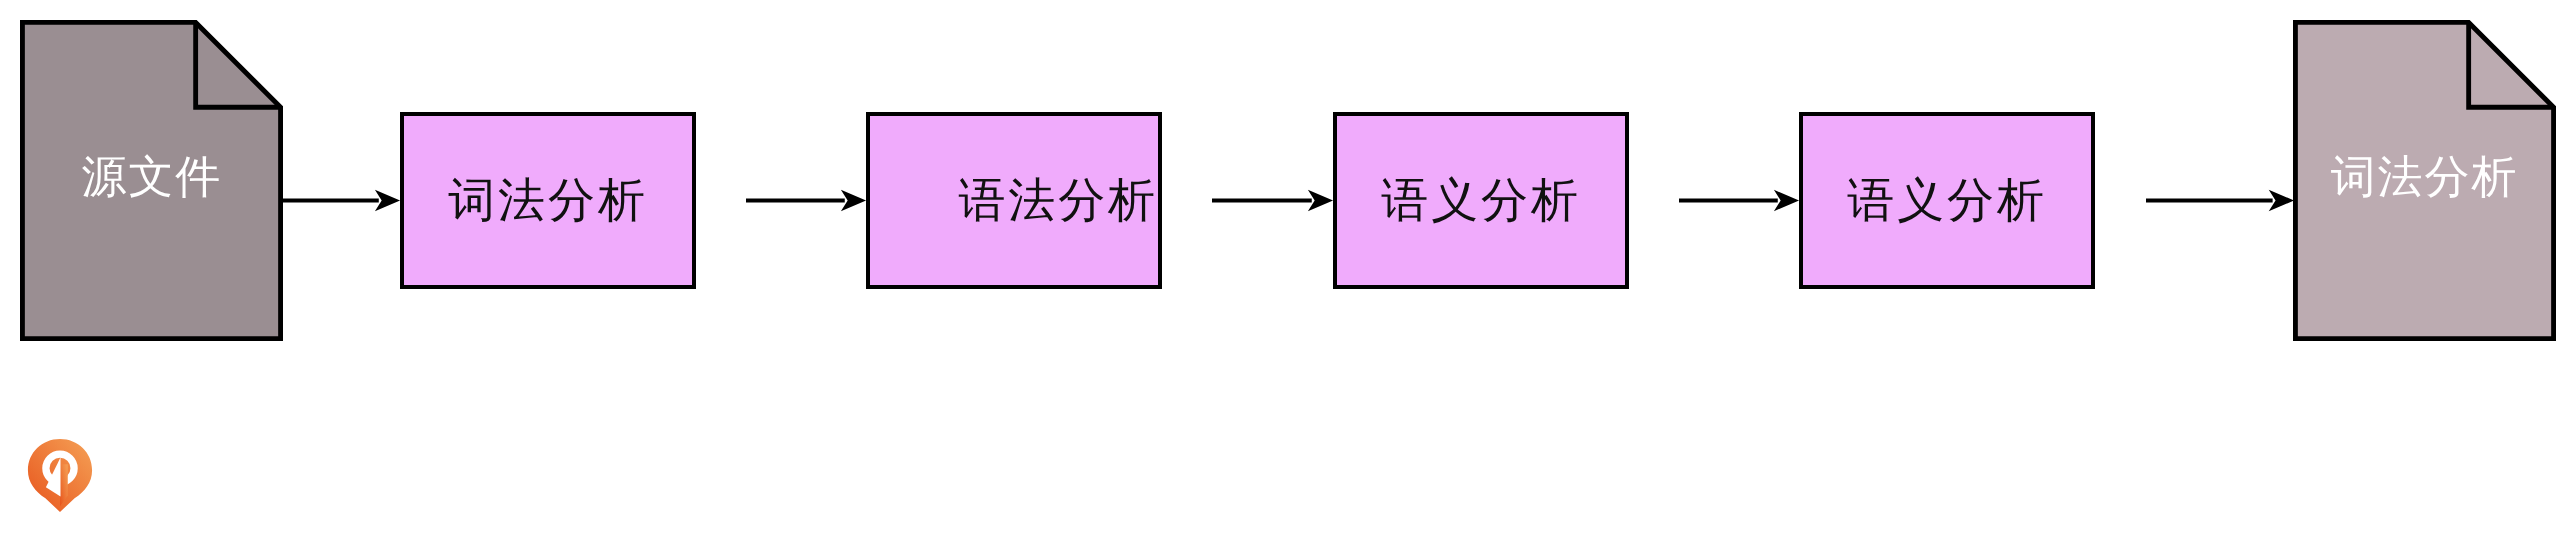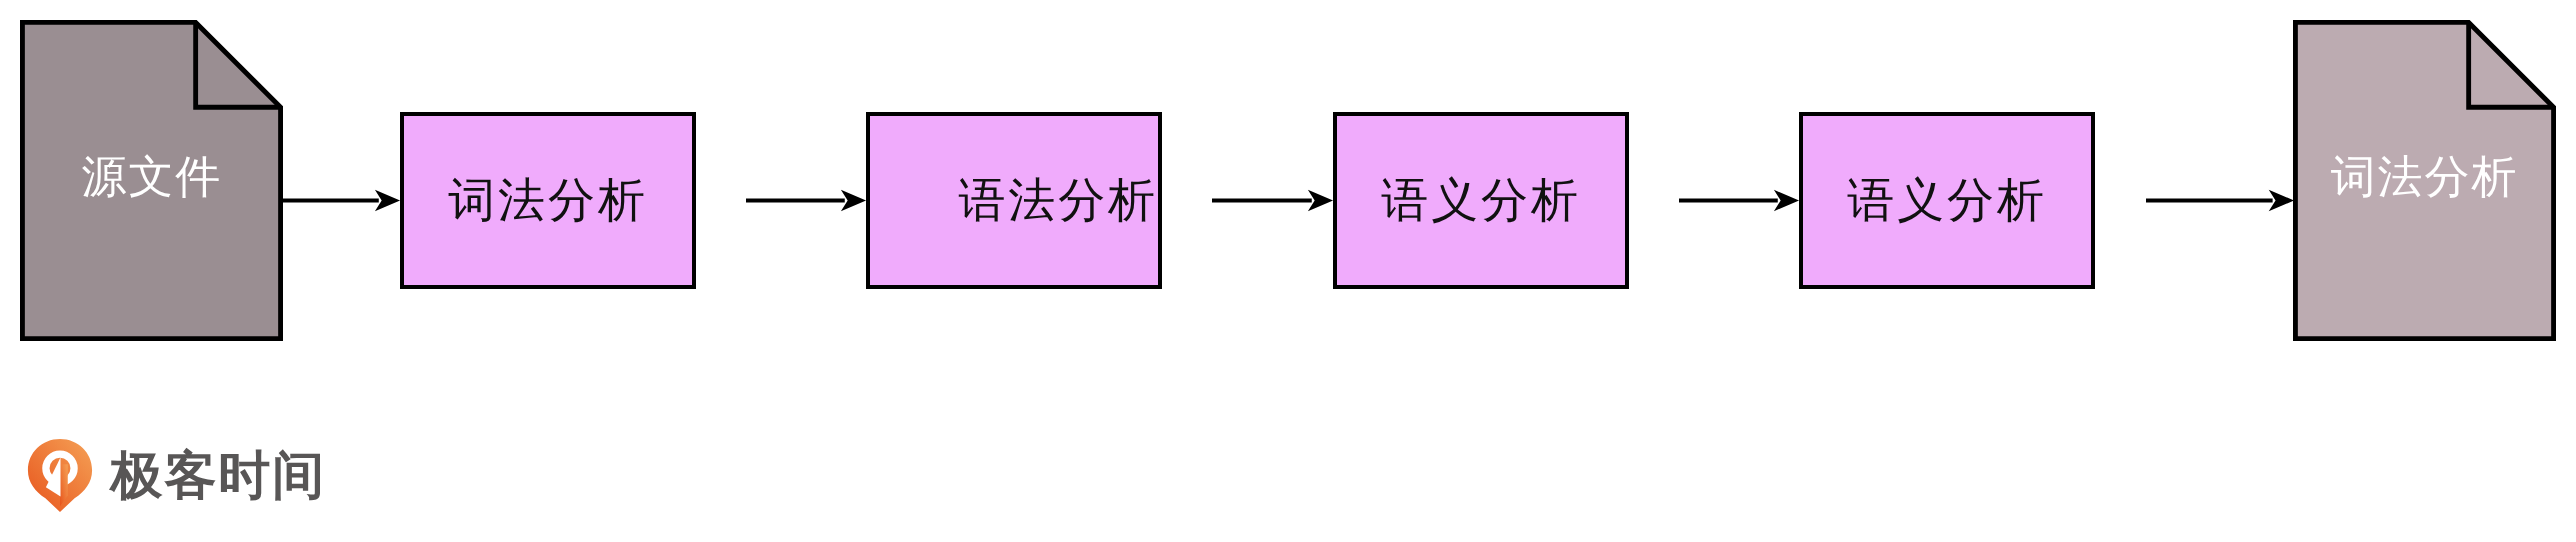--- a/index.html
+++ b/index.html
@@ -132,15 +132,14 @@
       <linearGradient id="gk-grad" x1="1" y1="0" x2="0" y2="1">
         <stop offset="0" stop-color="#F5A156"></stop>
         <stop offset="1" stop-color="#E7541C"></stop>
       </linearGradient>
     </defs>
     <path d="M36 2 C54.5 2 69 16 69 34 C69 47 61.5 55.5 51 63 L36 77 L21 63 C10.5 55.5 3 47 3 34 C3 16 17.5 2 36 2 Z" fill="url(#gk-grad)"></path>
     <circle cx="36" cy="32" r="14.5" fill="none" stroke="#ffffff" stroke-width="7.5"></circle>
     <path d="M36 28 H44 V60 L36 71 Z" fill="url(#gk-grad)"></path>
     <path d="M36.5 21 L36.5 61 L21.5 51.5 Z" fill="#ffffff"></path>
   </svg>
-  <span class="logo-text">极客时间</span>
 </div>
 
 
 </body></html>

